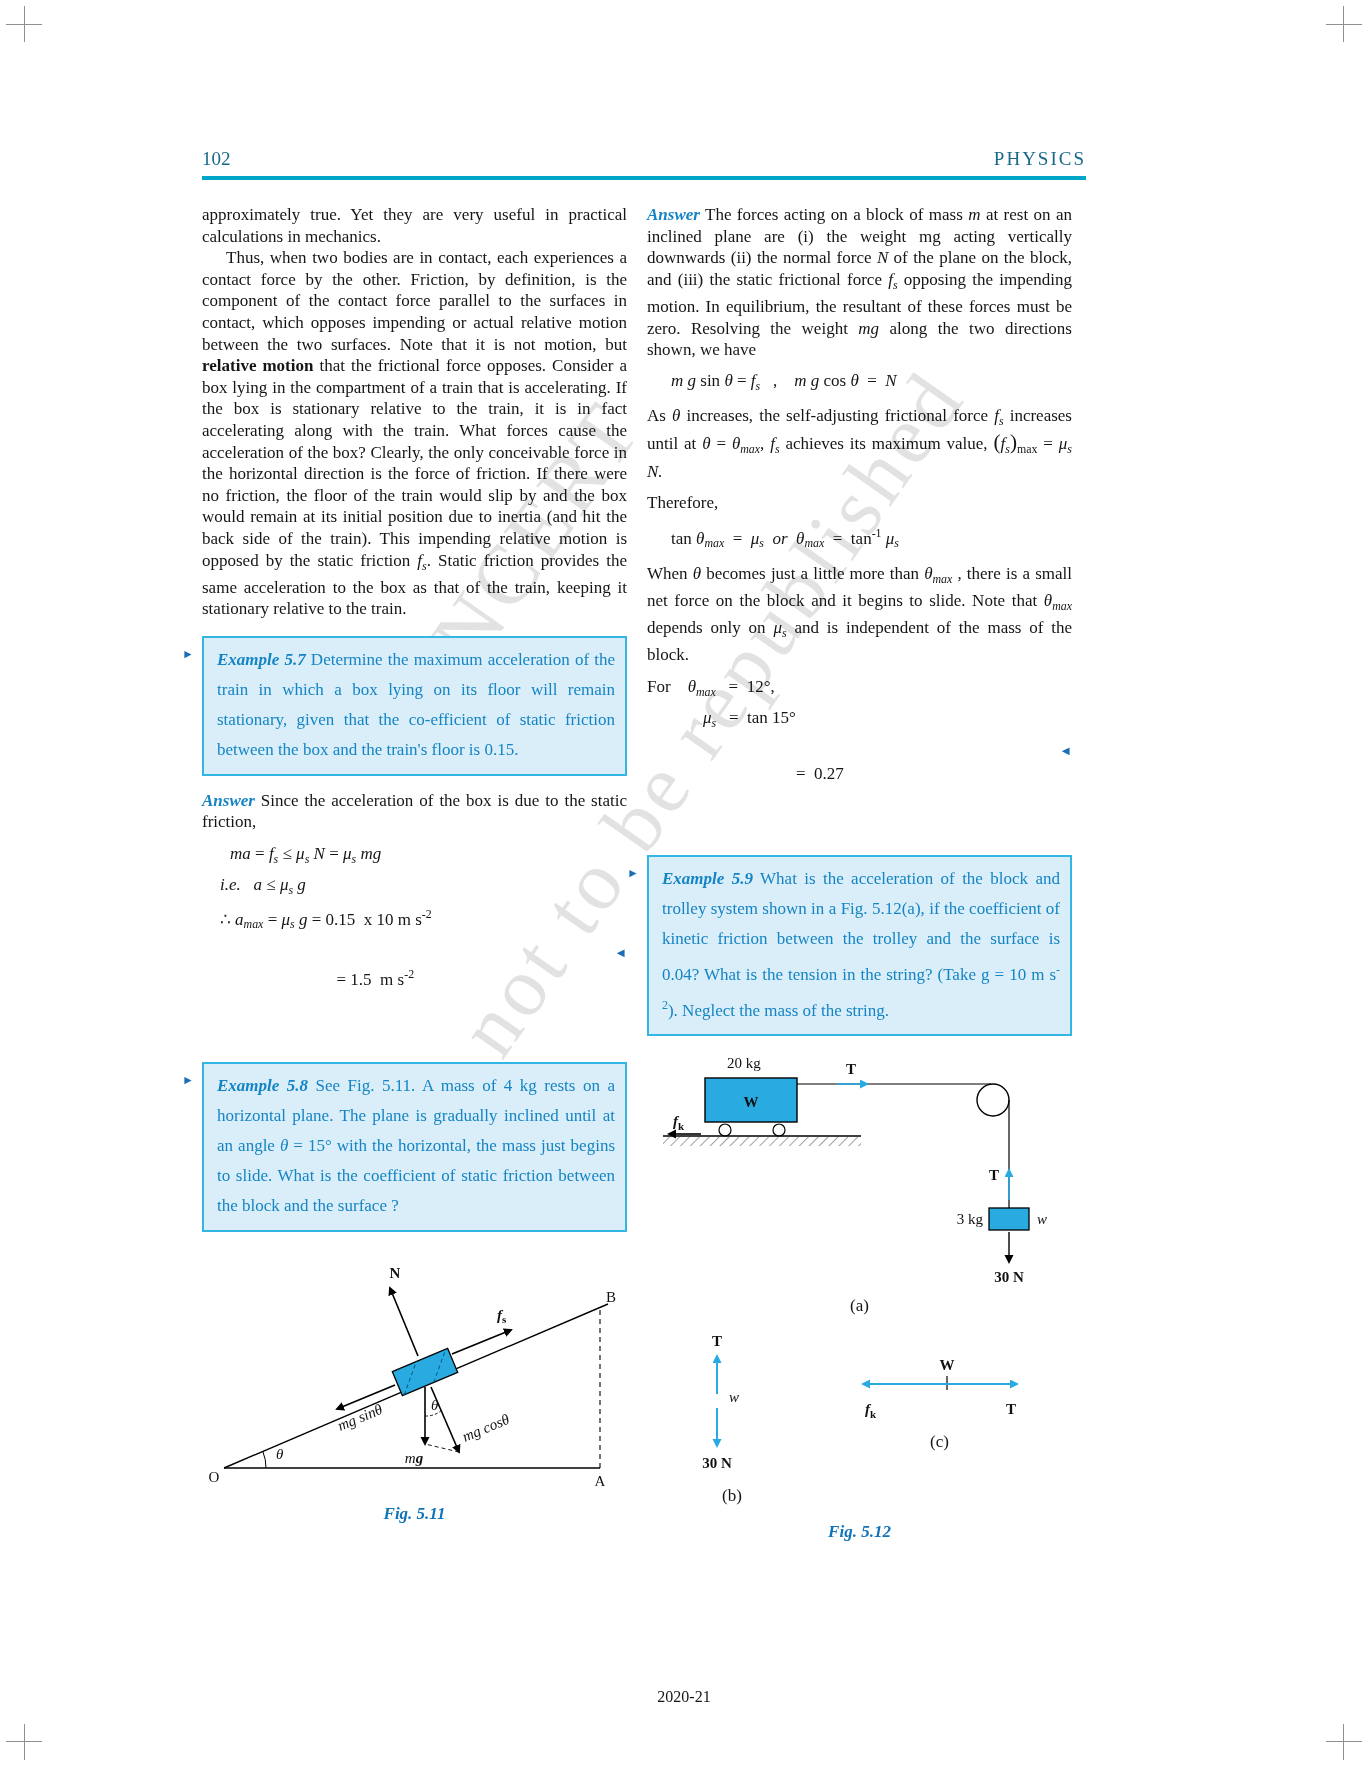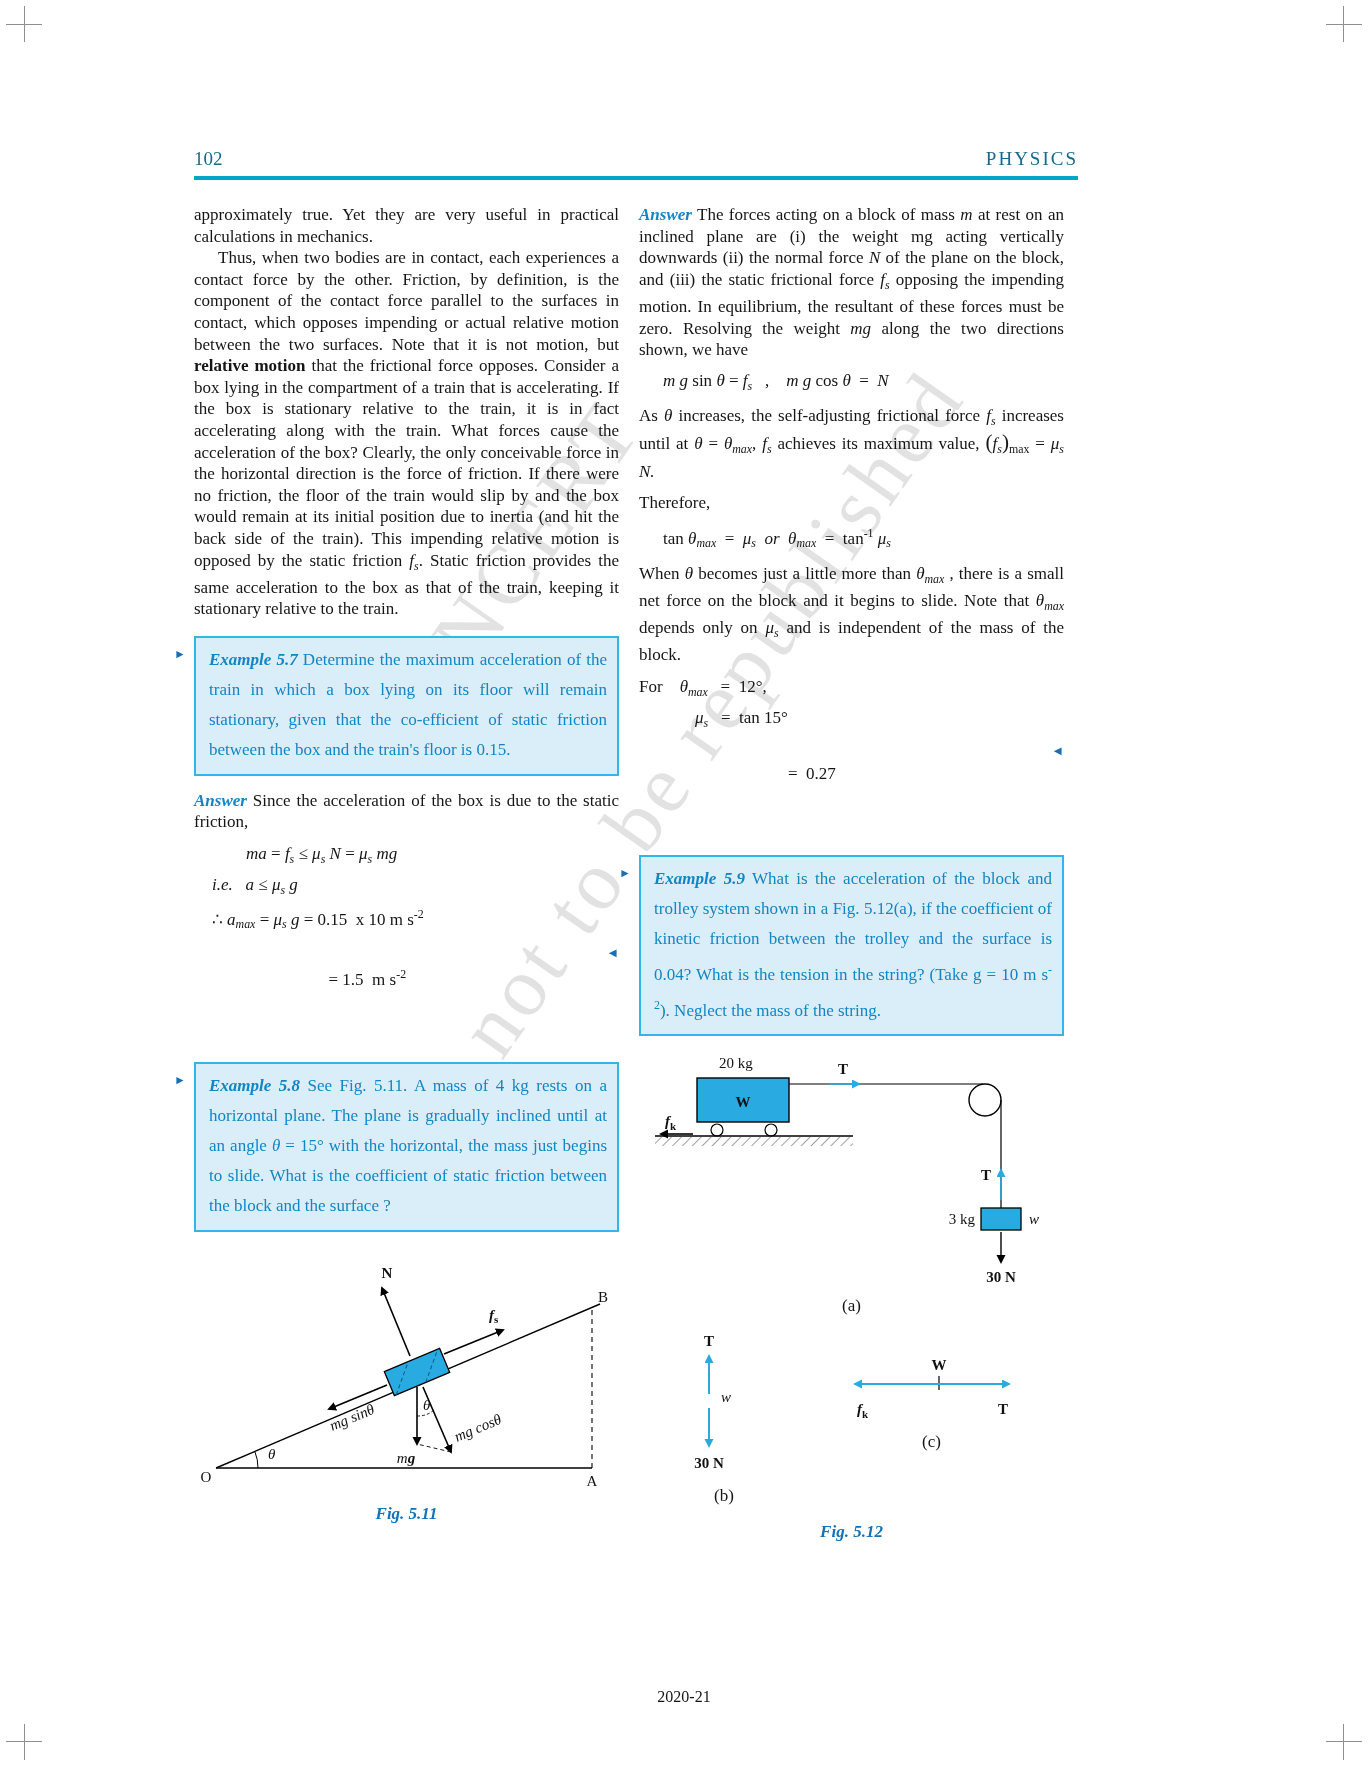--- a/index.html
+++ b/index.html
@@ -8,38 +8,38 @@
   .page{position:absolute;inset:0;width:1368px;height:1766px;background:#fff;overflow:hidden;}
 
   
   .cm{position:absolute;background:#8f8f8f;}
 
   
   .watermark{position:absolute;left:30px;top:470px;width:1160px;display:flex;flex-direction:column;gap:150px;
     transform:rotate(-55deg);color:rgba(110,110,110,0.20);font-size:84px;letter-spacing:5px;text-align:center;
     pointer-events:none;z-index:1;}
 
-  .content{position:absolute;left:194px;top:148px;width:884px;z-index:2;}
+  .content{position:absolute;left:202px;top:148px;width:884px;z-index:2;}
   .pg-header{display:flex;justify-content:space-between;align-items:baseline;font-size:19px;color:#19688a;}
   .pg-subject{letter-spacing:2px;}
   .rule{height:4px;background:#00a5c8;margin-top:6px;}
   .cols{display:flex;gap:20px;margin-top:24px;}
   .col{width:425px;}
 
   .para{font-size:17px;line-height:21.6px;text-align:justify;}
   .ind{text-indent:24px;}
   .mt4{margin-top:4px}.mt6{margin-top:6px}.mt10{margin-top:10px}.mt14{margin-top:14px}
 
   .exbox{position:relative;margin:16px 0 14px;background:#d9eef8;border:2px solid #33b5e5;padding:7px 10px 9px 13px;}
   .extext{font-size:17px;line-height:30px;color:#1584c4;text-align:justify;}
   .exmark{position:absolute;left:-22px;top:9px;color:#1b6eb5;font-size:12px;}
 
   .ans-p{margin:14px 0 8px;}
   .math{font-size:17px;line-height:25px;white-space:pre-wrap;}
-  .mA{margin-left:52px;}
+  .mA{margin-left:28px;}
   .mB{margin-left:18px;}
   .mC{margin-left:92px;}
   .eq{margin:7px 0 7px 24px;}
   .endline{position:relative;}
   .endmark{position:absolute;right:0;top:3px;color:#1b6eb5;font-size:13px;}
 
   .forblock{margin-top:8px;}
   .fb1{line-height:26px;}
   .fb2{margin-left:56px;line-height:26px;}
   .fb3{margin-left:98px;line-height:26px;}

